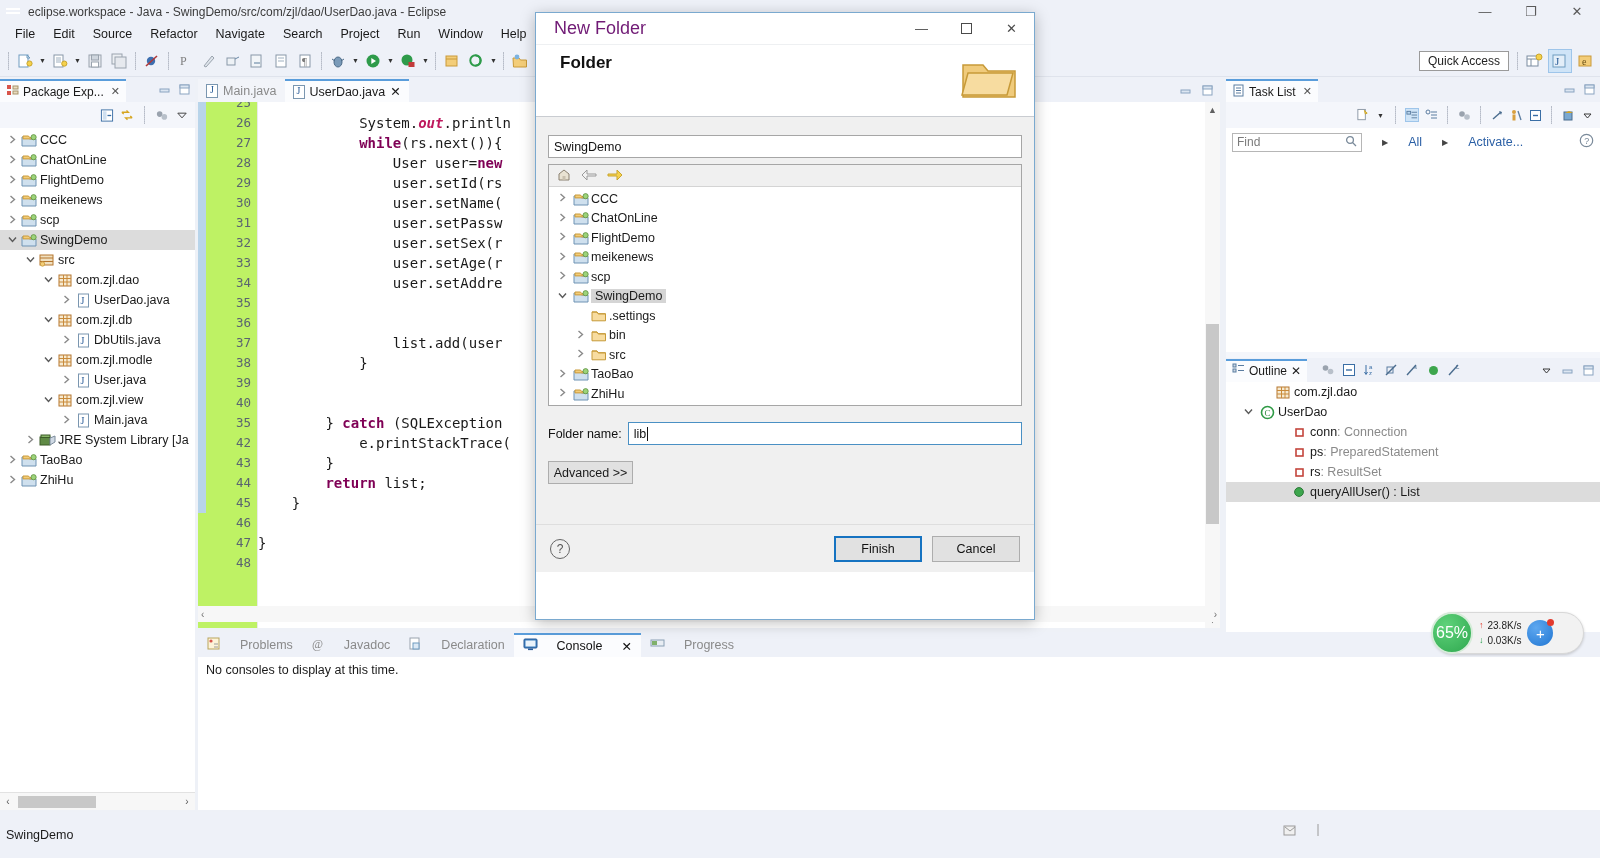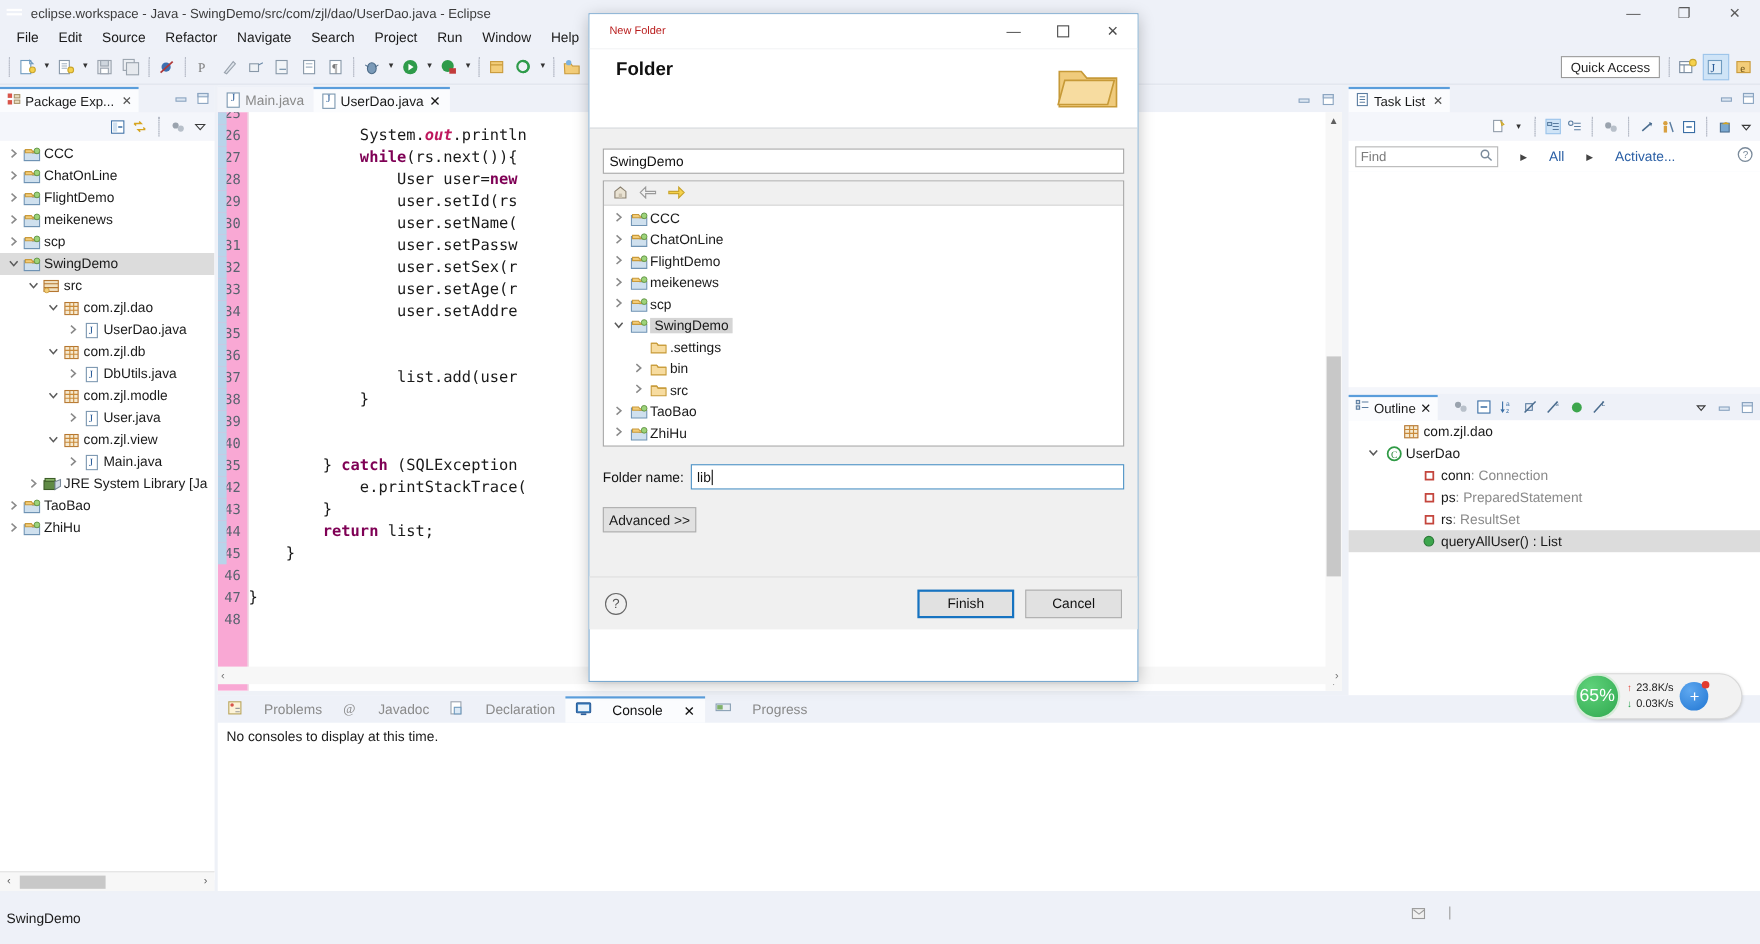--- a/index.html
+++ b/index.html
@@ -120,21 +120,21 @@
   }
   .ed-tabbar { height: 24px; display: flex; align-items: flex-end; background: #eef1f8; position: relative;}
   .ed-tab {
     display: flex; align-items: center; gap: 5px; height: 23px; padding: 0 8px;
     font-size: 12.5px; color: #8a8a8a; background: #f2f4f9;
   }
   .ed-tab.active { background: #fbfcfe; color: #1a1a1a; border-top: 2px solid #5a9ddb; }
   .ed-minmax { position: absolute; right: 6px; top: 5px; display: flex; gap: 8px; }
   .code-wrap { position: relative; height: 526px; background: #fff; overflow: hidden; display: flex; }
   .gutter {
-    width: 28px; background: #f9a8d4; position: relative; padding-top: 0px;
+    width: 60px; background: #bef264; position: relative; padding-top: 0px;
     border-right: 1px solid #e9e9e9;
   }
   .gutter .gl {
     height: 20px; line-height: 20px; text-align: right; padding-right: 6px;
     font-family: "DejaVu Sans Mono", monospace; font-size: 12.5px; color: #5a6370;
   }
   .changebar { position:absolute; left: 0; top: 0; width: 8px; background: #b8d4ea; }
   .code {
     flex: 1; padding-top: 0px; position: relative;
     font-family: "DejaVu Sans Mono", monospace; font-size: 14px;
@@ -231,21 +231,21 @@
   .dlg-shadow {
     position: absolute; left: 535px; top: 12px; width: 500px; height: 608px;
     background: #fff; border: 1px solid #7aa9cf;
     box-shadow: 0 3px 14px rgba(0,0,0,.25);
   }
   .dlg-title {
     height: 32px; display: flex; align-items: center; background: #ffffff;
     border-bottom: 1px solid #eef0f2;
   }
   .dlg-title .dt-ico { margin-left: 10px; margin-right: 8px; }
-  .dlg-title .dt-text { font-size: 10px; color: #b91c1c; }
+  .dlg-title .dt-text { font-size: 18px; color: #701a75; }
   .dlg-wctl { margin-left: auto; display: flex; }
   .dlg-wbtn { width: 45px; height: 31px; display: flex; align-items: center; justify-content: center;
     color: #4a4a4a; font-size: 13px; }
   .dlg-header {
     height: 72px; background: #fff; position: relative; padding: 8px 14px 0 12px;
     border-bottom: 1px solid #c9ccd1;
   }
   .dlg-h1 { font-size: 17px; font-weight: bold; color: #111; margin-left: 12px; }
   .dlg-h2 { font-size: 12.5px; color: #222; margin-top: 12px; }
   .folder-big {

